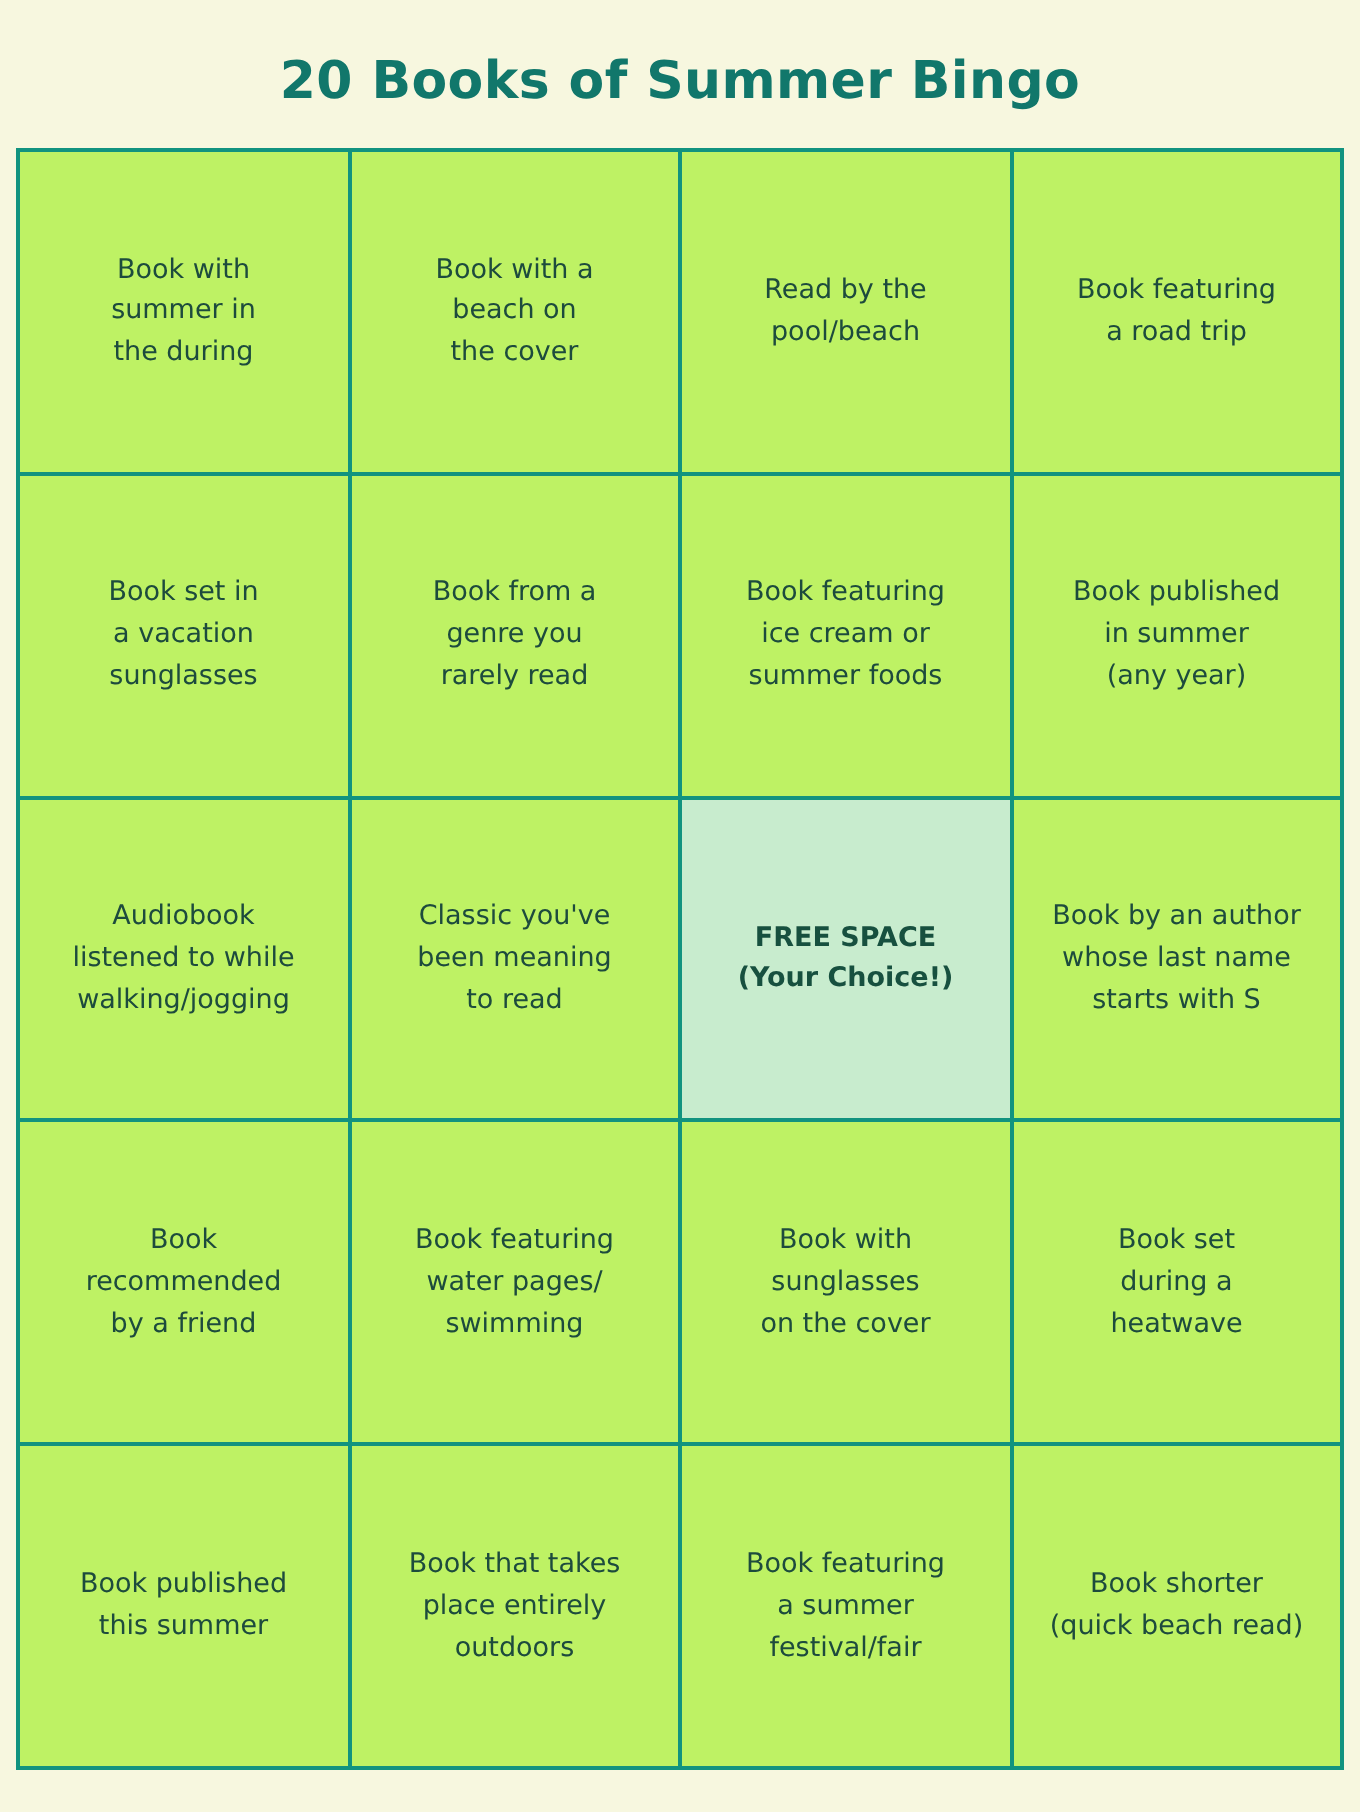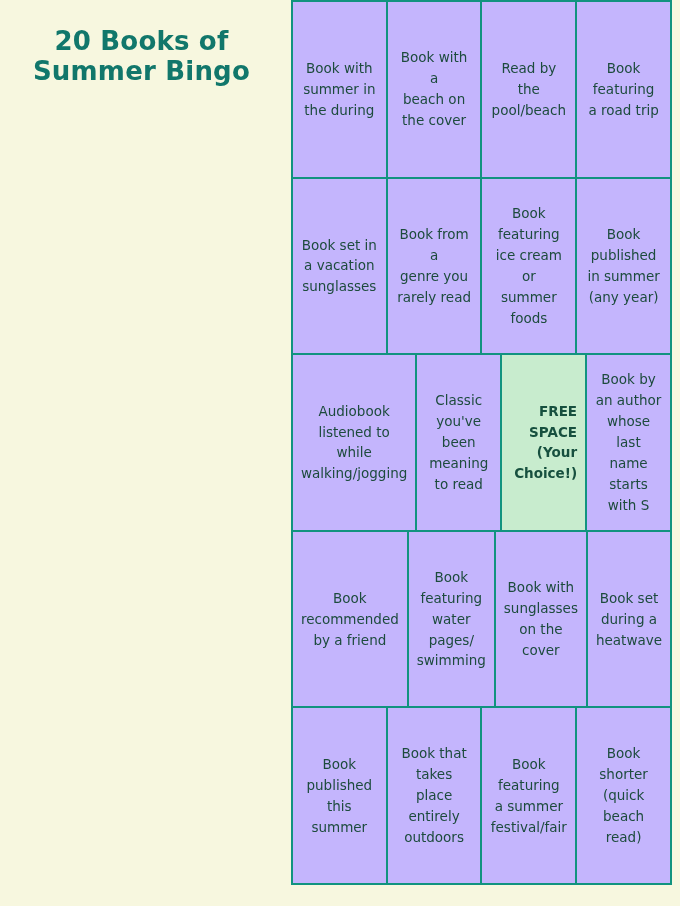--- a/index.html
+++ b/index.html
@@ -11,39 +11,39 @@
     height: 906px;
     background: #f7f7df;
     font-family: "DejaVu Sans", sans-serif;
     overflow: hidden;
   }
   .page {
     width: 680px;
     height: 906px;
     box-sizing: border-box;
     display: flex;
-    flex-direction: row;
+    flex-direction: column;
   }
   .title {
     text-align: center;
     color: #11776b;
     font-size: 26px;
     font-weight: bold;
     letter-spacing: 0.2px;
     padding-top: 26px;
     padding-bottom: 18px;
     font-family: "DejaVu Sans", sans-serif;
   }
   .card {
     margin: 0 8px 21px 8px;
     border: 2px solid #11937f;
     flex: 1 1 auto;
     display: flex;
     flex-direction: column;
-    background: #c4b5fd;
+    background: #bef264;
   }
   .row {
     display: flex;
     flex: 1 1 0;
     border-bottom: 2px solid #11937f;
   }
   .row:last-child {
     border-bottom: none;
   }
   .cell {
@@ -59,21 +59,20 @@
     font-size: 13.5px;
     line-height: 1.55;
   }
   .cell:last-child {
     border-right: none;
   }
   .cell.free {
     background: #c8ecce;
     font-weight: bold;
     color: #17503f;
-    text-align: right;
   }
   .cell span {
     display: block;
   }
 </style>
 </head>
 <body>
 
 <div class="page">
   <div class="title">20 Books of Summer Bingo</div>

